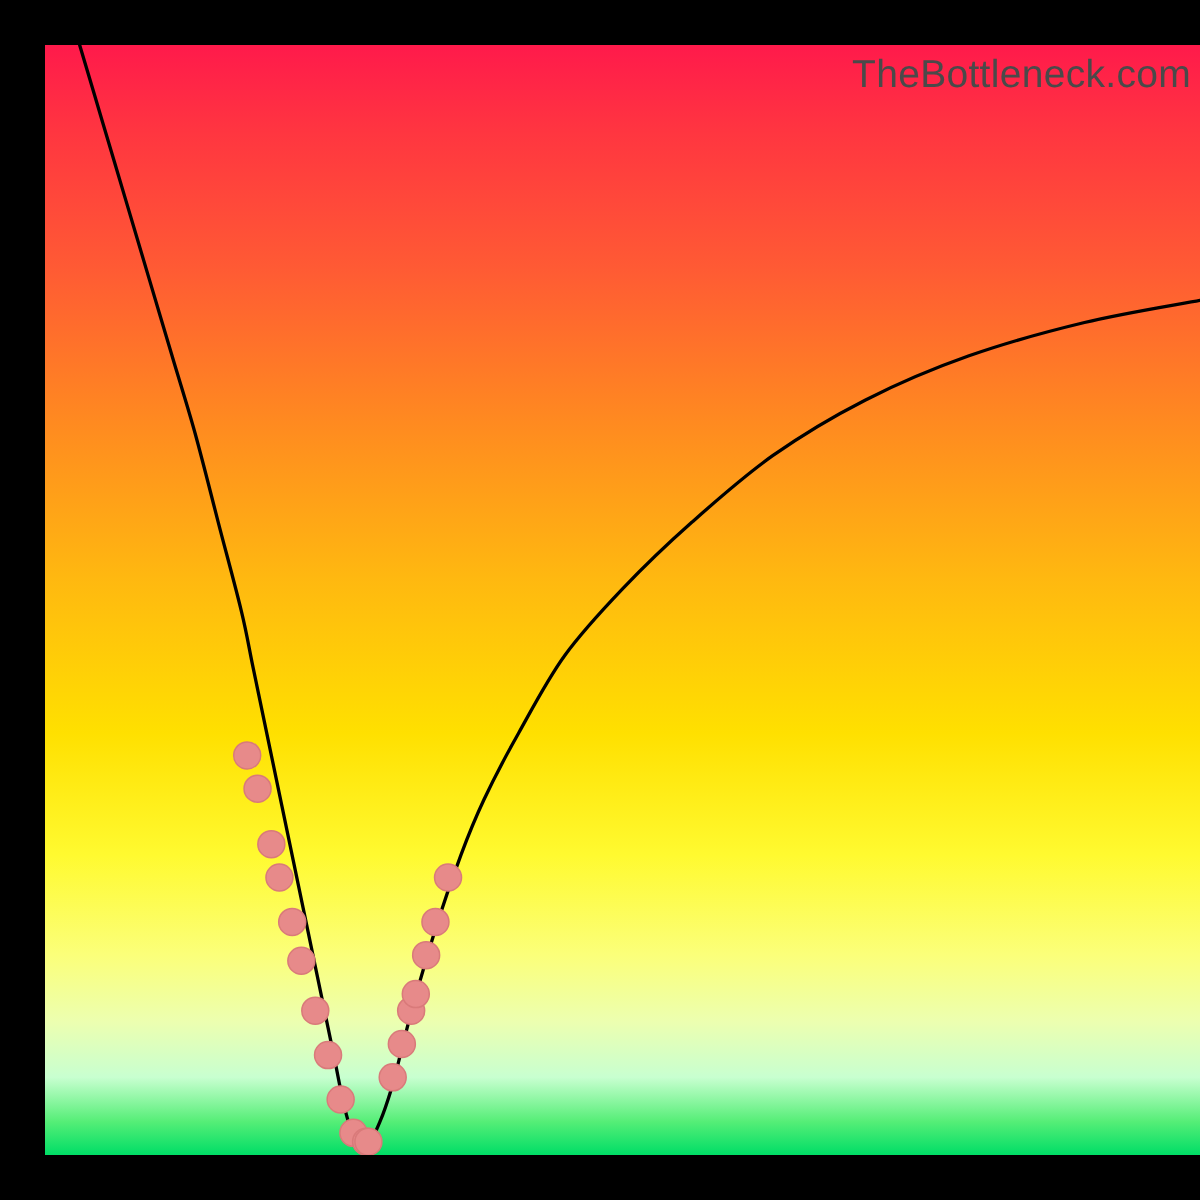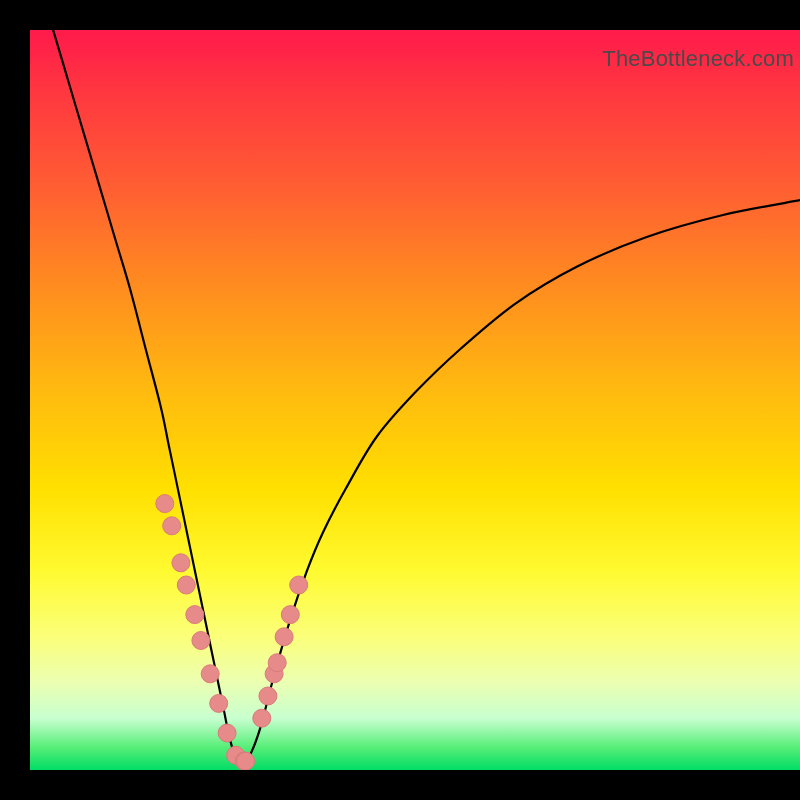--- a/index.html
+++ b/index.html
@@ -33,24 +33,24 @@
       #fffa30 73%,
       #fbff7a 82%,
       #ecffb0 88%,
       #c8ffd0 93%,
       #55ee77 97%,
       #00dd66 100%
     );
   }
   .watermark {
     position: absolute;
-    top: 16px;
+    top: 4px;
     right: 6px;
     color: #4a4a4a;
-    font-size: 22px;
+    font-size: 26px;
     font-weight: 500;
     letter-spacing: 0.2px;
     user-select: none;
   }
   svg {
     position: absolute;
     left: 0;
     top: 0;
   }
 </style>

